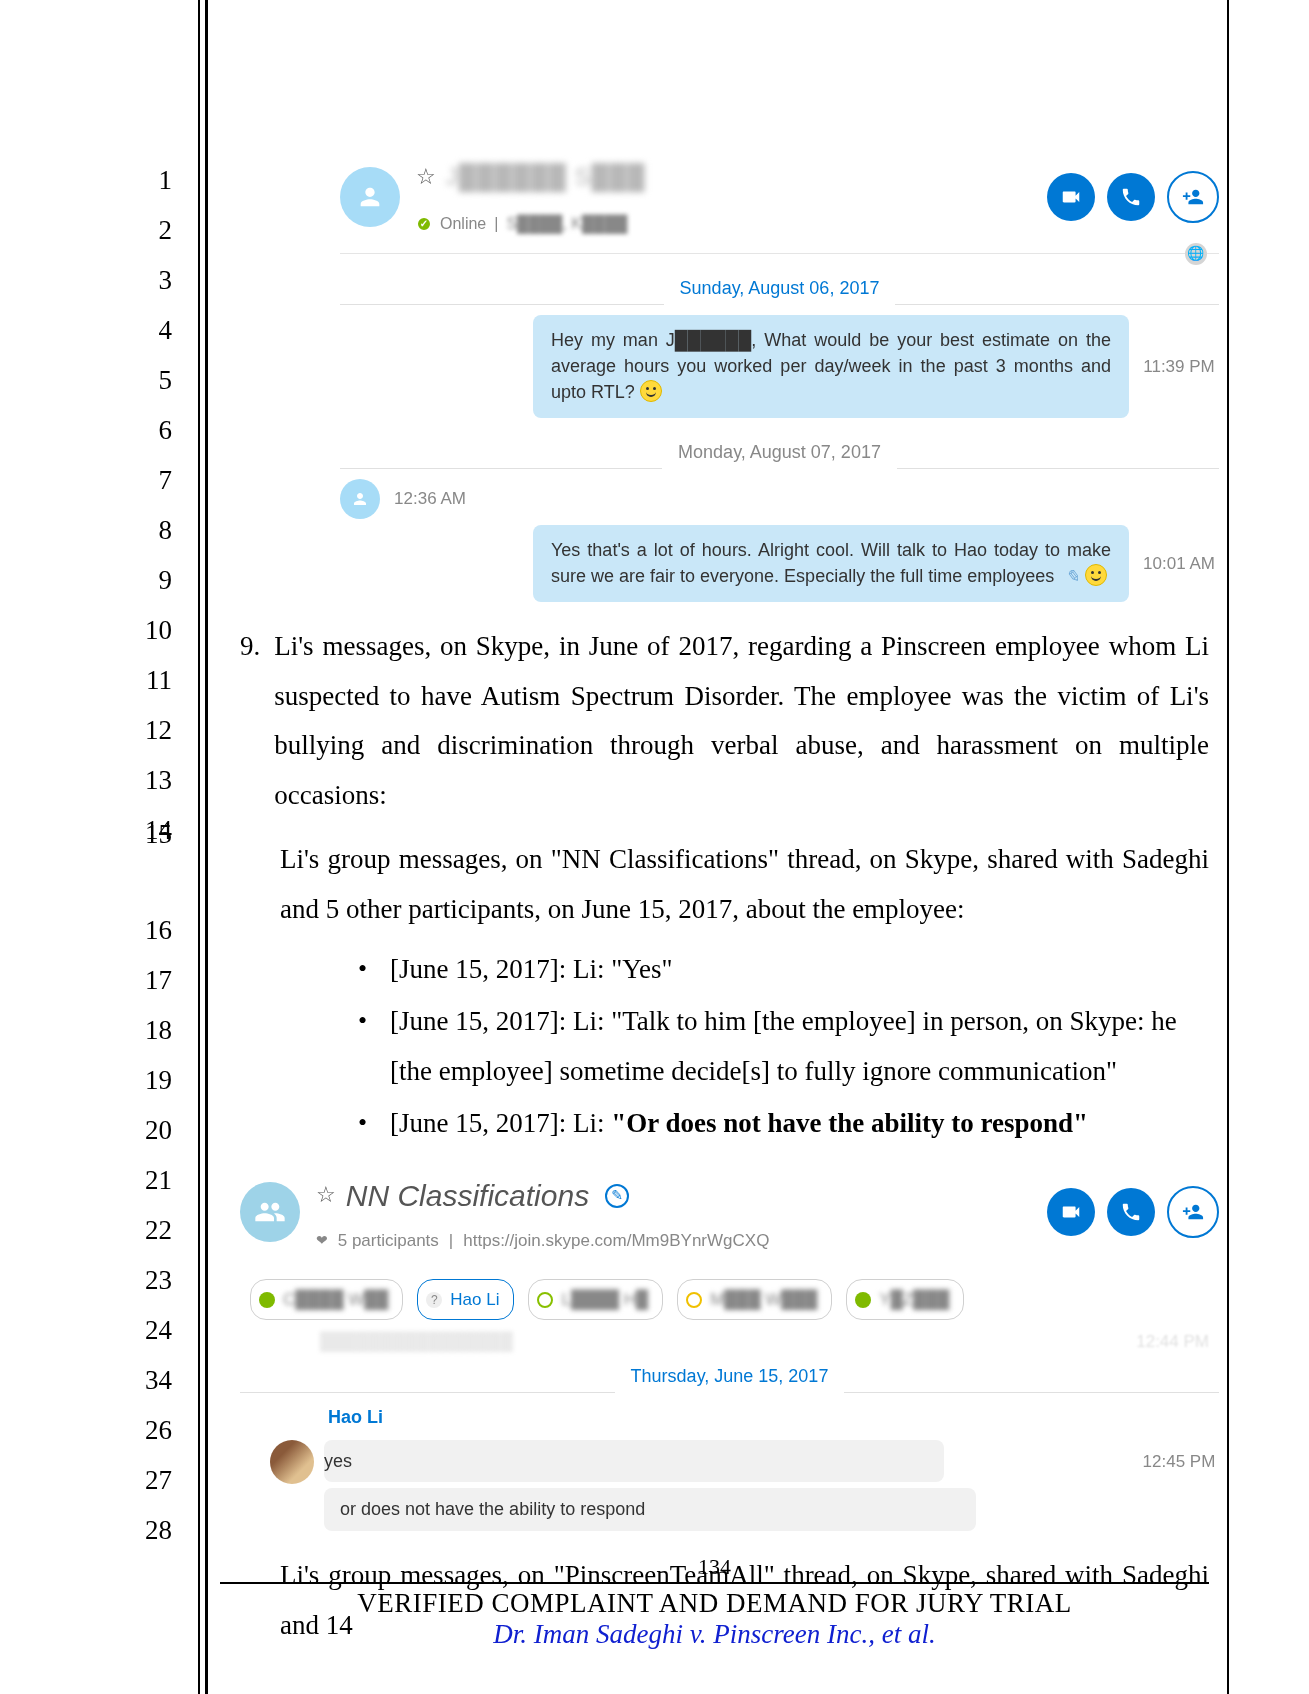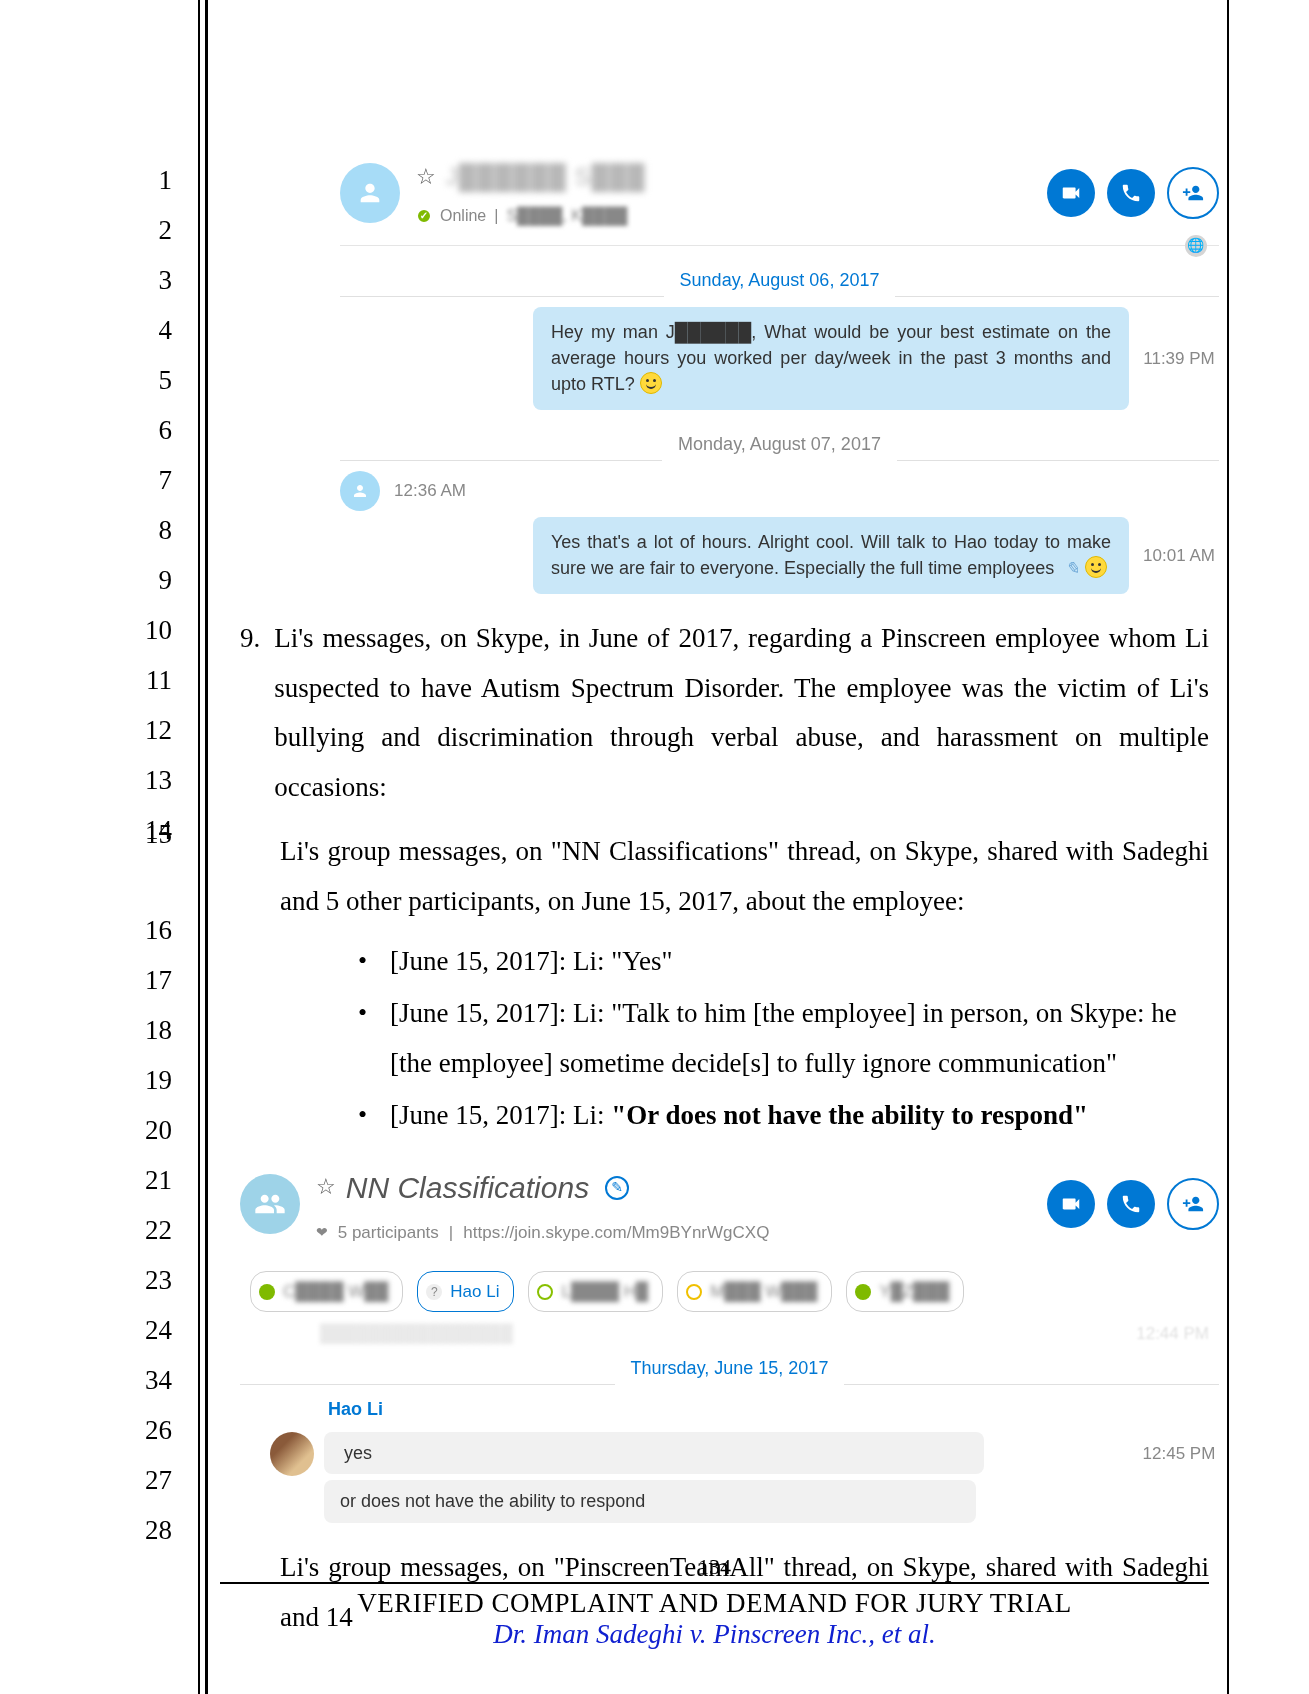--- a/index.html
+++ b/index.html
@@ -16,21 +16,21 @@
   
   .skype-box { font-family:"Segoe UI","Helvetica Neue",Arial,sans-serif; font-size:19px; color:#444; background:#fff; position:relative; }
   .skype-box.first { margin-left:60px; margin-right:-10px; margin-top:-5px; margin-bottom:20px; }
   .skype-header { display:flex; align-items:center; padding:5px 0 14px 0; border-bottom:1px solid #e5e5e5; position:relative; gap:16px; }
   .avatar.big { width:60px; height:60px; border-radius:50%; background:#a7dcf7; display:flex; align-items:center; justify-content:center; }
   .avatar.big svg { width:28px; height:28px; fill:#fff; }
   .head-info { flex:1; }
   .head-name-row { display:flex; align-items:center; gap:10px; }
   .star { font-size:22px; color:#555; }
   .head-name { font-size:24px; color:#b8b8b8; filter:blur(3px); letter-spacing:1px;}
-  .head-status-row { display:flex; align-items:center; gap:8px; font-size:16px; color:#888; margin-top:2px;}
+  .head-status-row { display:flex; align-items:center; gap:8px; font-size:16px; color:#888; margin-top:10px;}
   .green-dot { width:16px; height:16px; border-radius:50%; background:#7fba00; border:2px solid #fff; box-sizing:border-box; display:flex; align-items:center; justify-content:center;}
   .green-dot::after{content:"✓"; color:#fff; font-size:10px; font-weight:bold;}
   .action-buttons { display:flex; gap:12px; align-items:center; }
   .round-btn { width:48px; height:48px; border-radius:50%; display:flex; align-items:center; justify-content:center; cursor:pointer; }
   .round-btn.solid { background:#0078d4; }
   .round-btn.solid svg { fill:#fff; width:22px; height:22px; }
   .round-btn.outline { border:2px solid #0078d4; background:#fff; }
   .round-btn.outline svg { fill:#0078d4; width:22px; height:22px; }
   .globe { position:absolute; right:12px; bottom:-12px; width:22px; height:22px; border-radius:50%; background:#d5d5d5; display:flex; align-items:center; justify-content:center; color:#fff; font-size:14px;}
   .date-divider { display:flex; align-items:flex-end; margin:18px 0 10px 0; }
@@ -300,21 +300,21 @@
         <div class="line"></div>
           <div class="text">Thursday, June 15, 2017</div>
           <div class="line"></div>
       </div>
 
       <div class="sender-name">Hao Li</div>
 
       <div class="msg-row">
         <div class="avatar photo"></div>
         <div style="display:flex; flex-direction:column; gap:6px; flex:1">
-          <div class="bubble gray2" style="padding:8px 20px;">yes</div>
+          <div class="bubble gray2" style="padding:8px 0;">yes</div>
           <div class="bubble gray2" style="padding:8px 16px;">or does not have the ability to respond</div>
         </div>
         <div class="ts" style="align-self:flex-start; margin-top:6px">12:45 PM</div>
       </div>
     </div>
 
     <div class="para" style="margin-top:20px">Li's group messages, on "PinscreenTeamAll" thread, on Skype, shared with Sadeghi and 14</div>
 
   </div>
 

